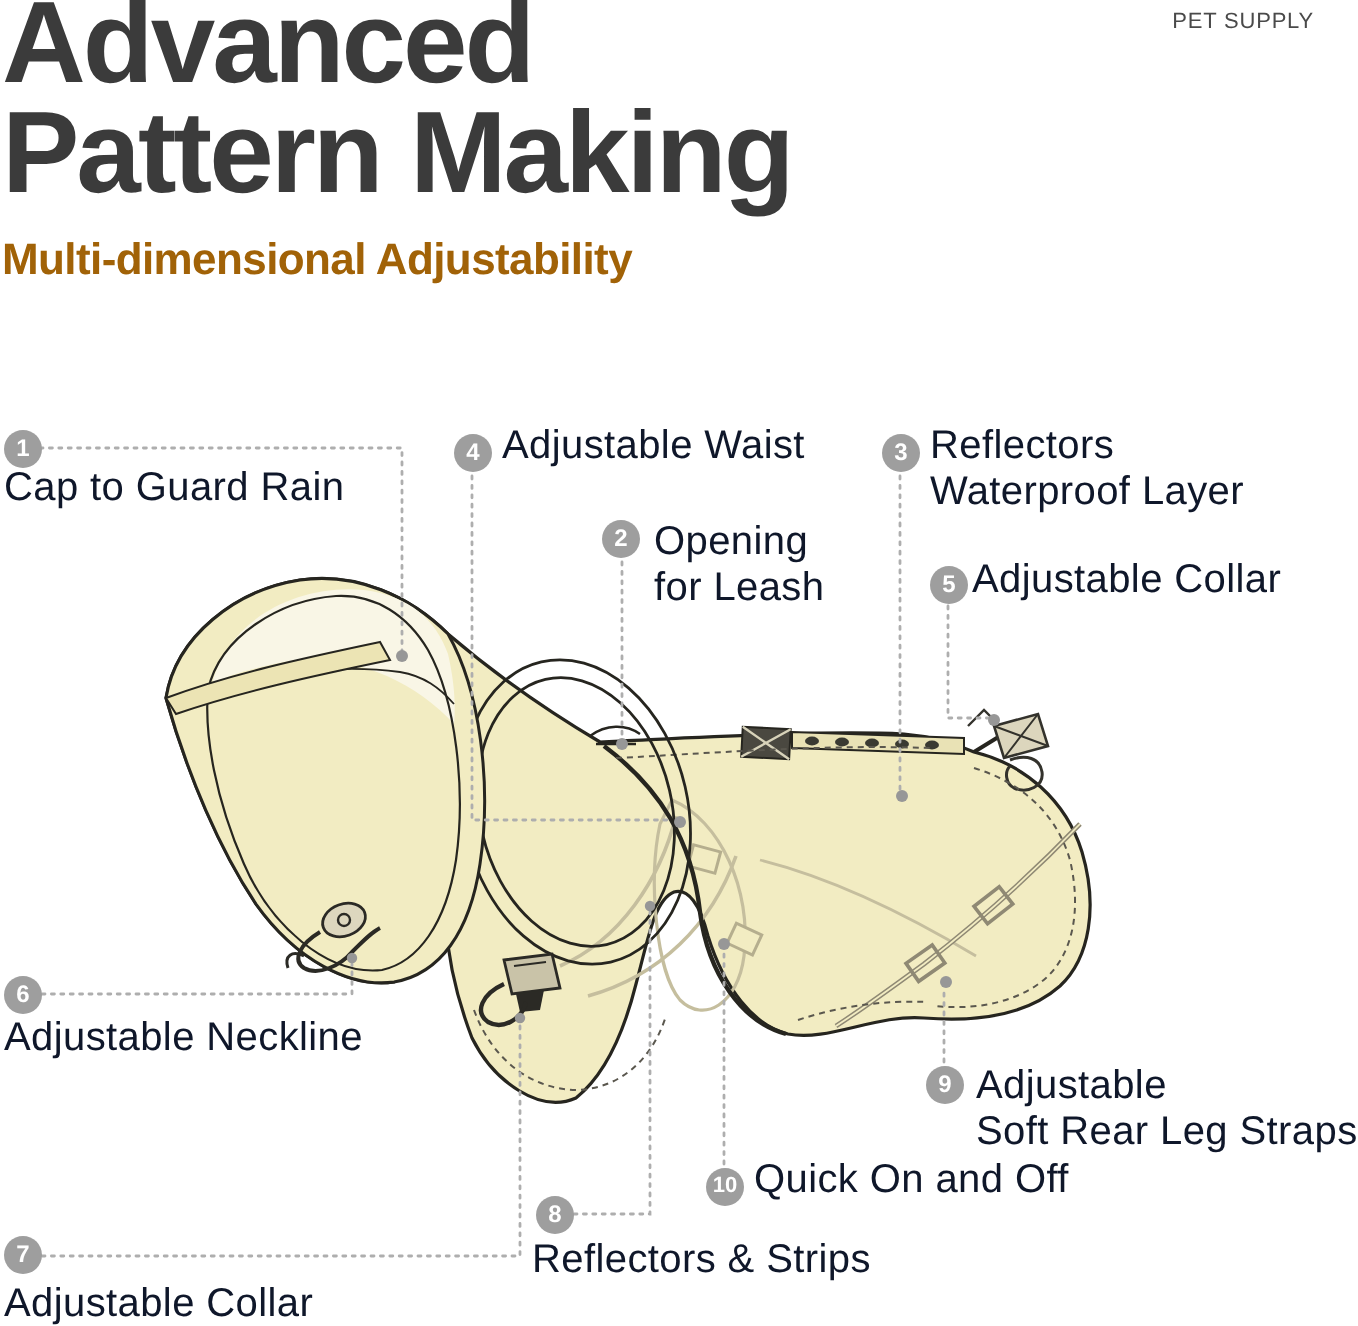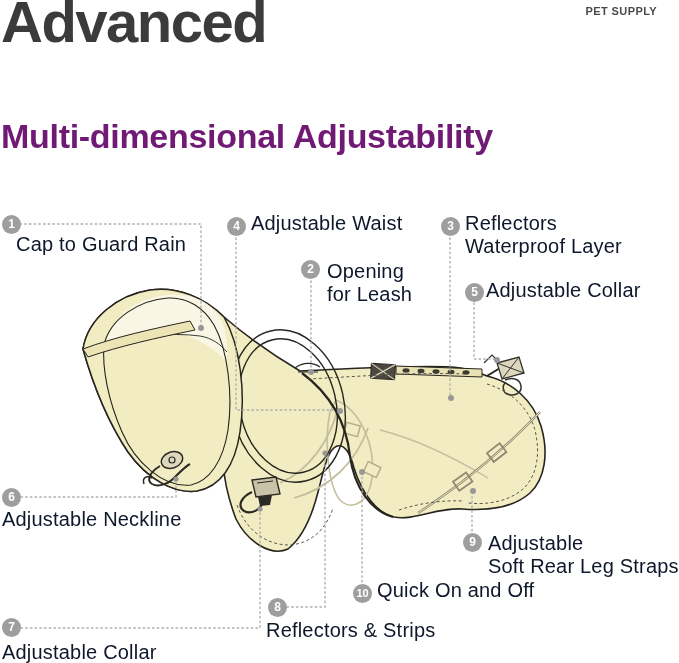--- a/index.html
+++ b/index.html
@@ -1,31 +1,31 @@
 <!DOCTYPE html>
 <html><head>
 <meta charset="utf-8">
 <style>
   html,body{margin:0;padding:0;background:#ffffff;}
   .canvas{
     position:relative;width:679px;height:663px;background:#ffffff;
     font-family:"Liberation Sans",sans-serif;overflow:hidden;
   }
   .brand{
-    position:absolute;top:5px;right:22px;font-size:11px;font-weight:bold;
+    position:absolute;top:5px;right:22px;font-size:11px;font-weight:normal;
     letter-spacing:.4px;color:#4a4a4a;padding-left:26px;
   }
   .title{
     position:absolute;left:1px;top:-6px;margin:0;font-size:58px;line-height:55px;
     font-weight:bold;letter-spacing:-1.5px;color:#3b3b3b;
   }
   .title span{display:block;}
   .subtitle{
-    position:absolute;left:1px;top:117px;font-size:34px;font-weight:bold;
-    letter-spacing:-.3px;color:#701a75;text-align:right;
+    position:absolute;left:1px;top:117px;font-size:22px;font-weight:bold;
+    letter-spacing:-.3px;color:#a16207;text-align:right;
   }
   .badge{
     position:absolute;width:19px;height:19px;border-radius:50%;
     background:#9e9e9e;color:#ffffff;font-size:12px;font-weight:bold;
     line-height:19px;text-align:center;
   }
   .badge.b10{font-size:11px;}
   .lbl{
     position:absolute;font-size:20px;line-height:23px;color:#0f172a;
     letter-spacing:.2px;white-space:nowrap;
@@ -35,20 +35,21 @@
 </style>
 </head>
 <body>
 
 <div class="canvas">
 
   <div class="brand">PET SUPPLY</div>
 
   <h1 class="title">
     <span>Advanced</span>
+    <span>Pattern Making</span>
   </h1>
 
   <div class="subtitle">Multi-dimensional Adjustability</div>
 
   <svg class="art" width="679" height="663" viewBox="0 0 679 663">
 
     <g>
       <path fill="#f2ecc2" stroke="#26251f" stroke-width="1.6" stroke-linejoin="round" d="
         M83,349
         C88,318 118,295 150,290
@@ -186,21 +187,21 @@
   <span class="badge" style="left:301px;top:260px">2</span>
   <span class="badge" style="left:441px;top:217px">3</span>
   <span class="badge" style="left:227px;top:217px">4</span>
   <span class="badge" style="left:465px;top:283px">5</span>
   <span class="badge" style="left:2px;top:488px">6</span>
   <span class="badge" style="left:2px;top:618px">7</span>
   <span class="badge" style="left:268px;top:598px">8</span>
   <span class="badge" style="left:463px;top:533px">9</span>
   <span class="badge b10" style="left:353px;top:584px">10</span>
 
-  <div class="lbl" style="left:16px;top:233px">
+  <div class="lbl" style="left:2px;top:233px">
     <span>Cap to Guard Rain</span>
   </div>
   <div class="lbl" style="left:327px;top:260px">
     <span>Opening</span>
     <span>for Leash</span>
   </div>
   <div class="lbl" style="left:465px;top:212px">
     <span>Reflectors</span>
     <span>Waterproof Layer</span>
   </div>

